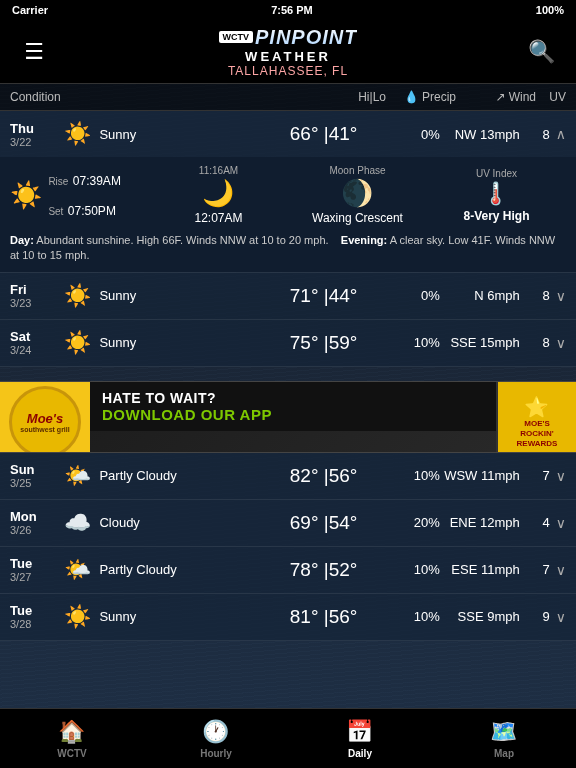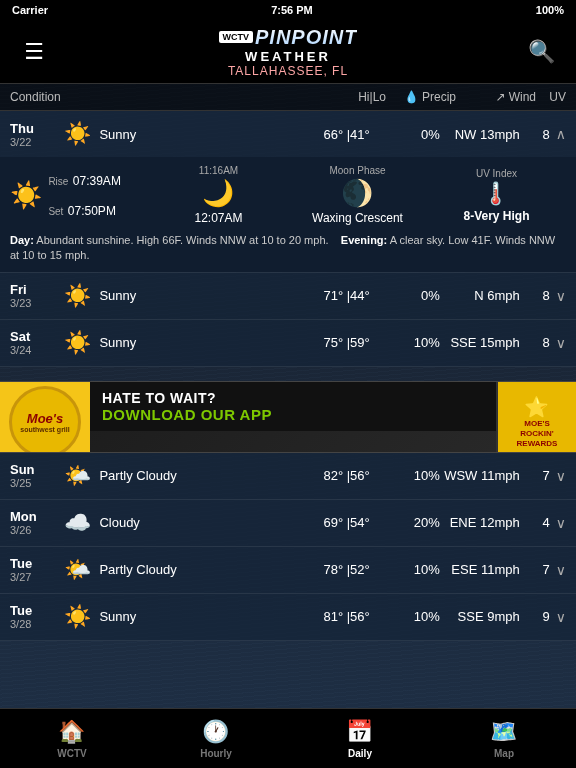--- a/index.html
+++ b/index.html
@@ -153,21 +153,21 @@
     }
     .day-date {
       display: flex;
       flex-direction: column;
       width: 46px;
     }
     .day-label { font-size: 13px; font-weight: 600; color: #fff; }
     .day-date-num { font-size: 11px; color: #aaa; }
     .weather-icon { font-size: 22px; margin: 0 8px; }
     .condition-text { font-size: 13px; color: #fff; flex: 1; }
-    .hilo { width: 80px; text-align: right; font-size: 13px; }
+    .hilo { width: 80px; text-align: left; font-size: 19px; }
     .precip { width: 70px; text-align: right; font-size: 13px; }
     .wind { width: 80px; text-align: right; font-size: 13px; }
     .uv { width: 30px; text-align: right; font-size: 13px; }
     .chevron { font-size: 14px; color: #aaa; margin-left: 6px; }
 
     
     .expanded-section {
       background: rgba(15,28,45,0.8);
       padding: 8px 10px;
     }

